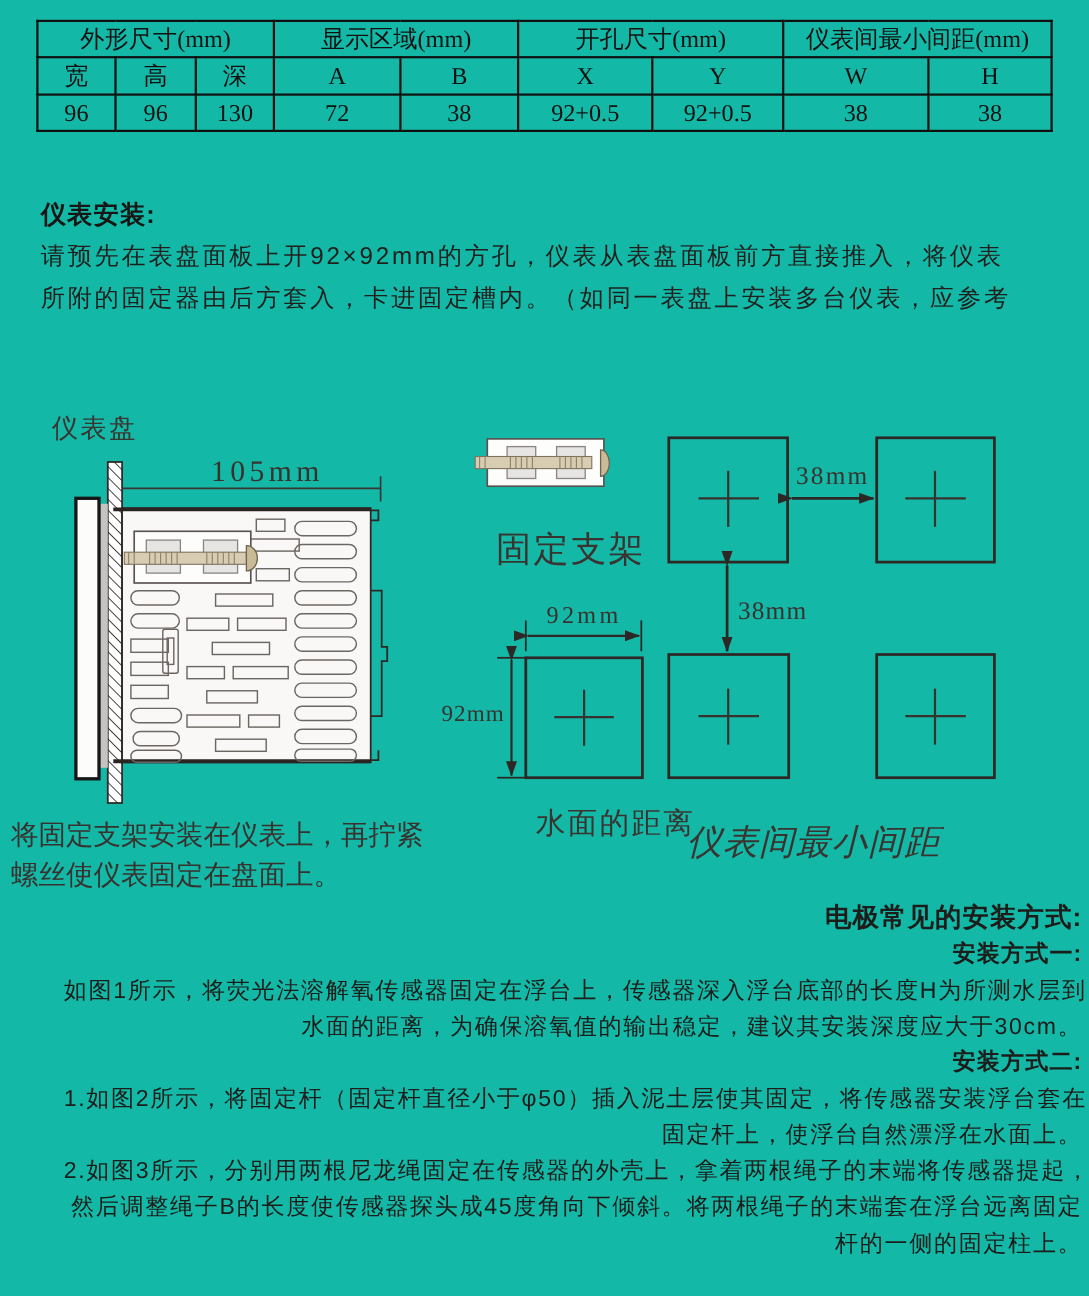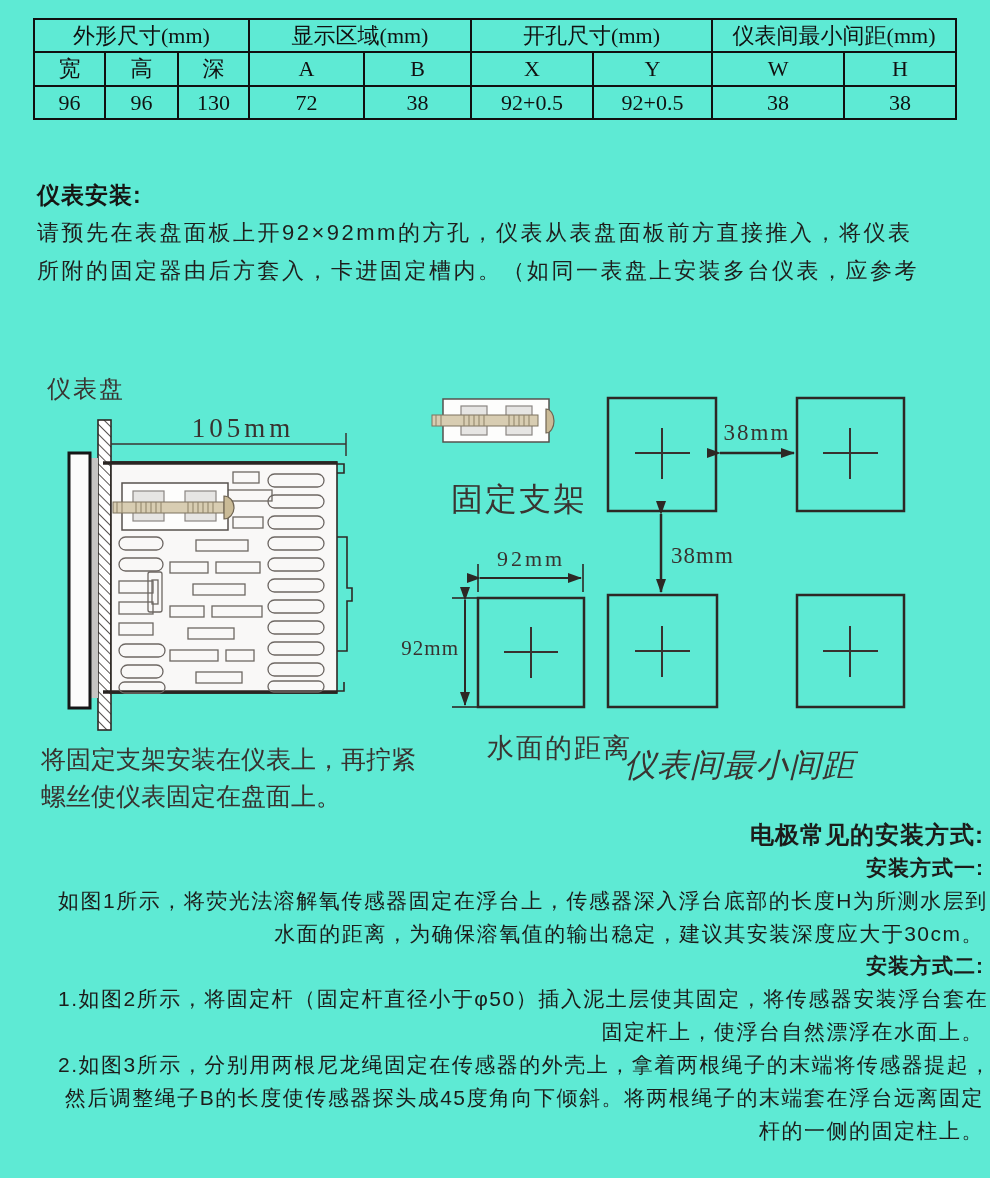--- a/index.html
+++ b/index.html
@@ -1,17 +1,17 @@
 <!DOCTYPE html>
 <html><head>
 <meta charset="utf-8">
 <style>
   html,body{margin:0;padding:0;}
   body{background:#f7f7f6;font-family:"Liberation Sans","DejaVu Sans",sans-serif;}
-  #page{position:relative;width:990px;height:1178px;background:#5eead4;overflow:hidden;color:#1d1d1b;}
+  #page{position:relative;width:990px;height:1178px;background:#14b8a6;overflow:hidden;color:#1d1d1b;}
 
   
   .spec-table-wrap{position:absolute;left:33px;top:18px;}
   table.spec{border-collapse:collapse;table-layout:fixed;width:922px;
     font-family:"Liberation Serif","DejaVu Serif",serif;color:#111;}
   table.spec th,table.spec td{border:2px solid #101010;text-align:center;vertical-align:middle;
     font-weight:400;padding:0;}
   table.spec .grp{height:31px;font-size:22px;}
   table.spec .sub{height:32px;font-size:22px;}
   table.spec .val{height:31px;font-size:22px;}
@@ -22,21 +22,21 @@
   .para .ln{height:38px;line-height:38px;white-space:nowrap;}
 
   .fig-label{position:absolute;font-family:"Liberation Serif","DejaVu Serif",serif;color:#3a3431;white-space:nowrap;}
   #panel-label{left:47px;top:373px;font-size:24px;letter-spacing:2px;}
   #bracket-label{left:451px;top:478px;font-size:32px;letter-spacing:2px;}
   #hole-label{left:487px;top:730px;font-size:27px;letter-spacing:2px;}
   #spacing-label{left:624px;top:744px;font-size:32px;letter-spacing:1px;font-style:italic;}
 
   .caption{position:absolute;left:10px;top:741px;font-family:"Liberation Serif","DejaVu Serif",serif;
     font-size:25px;color:#38322f;}
-  .caption .ln{height:37px;line-height:37px;white-space:nowrap;margin-left:31px;}
+  .caption .ln{height:37px;line-height:37px;white-space:nowrap;}
 
   .electrode{position:absolute;left:14px;top:818px;width:970px;color:#1c1c1a;text-align:right;}
   .electrode .head{font-size:24px;font-weight:700;letter-spacing:1px;line-height:34px;white-space:nowrap;}
   .electrode .sub{font-size:21px;font-weight:700;letter-spacing:1px;line-height:32px;white-space:nowrap;}
   .electrode .ln{font-size:21px;font-weight:500;letter-spacing:1.5px;line-height:33px;white-space:nowrap;margin-left:44px;}
 
   svg{position:absolute;overflow:visible;}
   svg text{font-family:"Liberation Serif","DejaVu Serif",serif;fill:#38322f;}
   #side-view{left:30px;top:405px;}
   #bracket-fig{left:425px;top:392px;}

